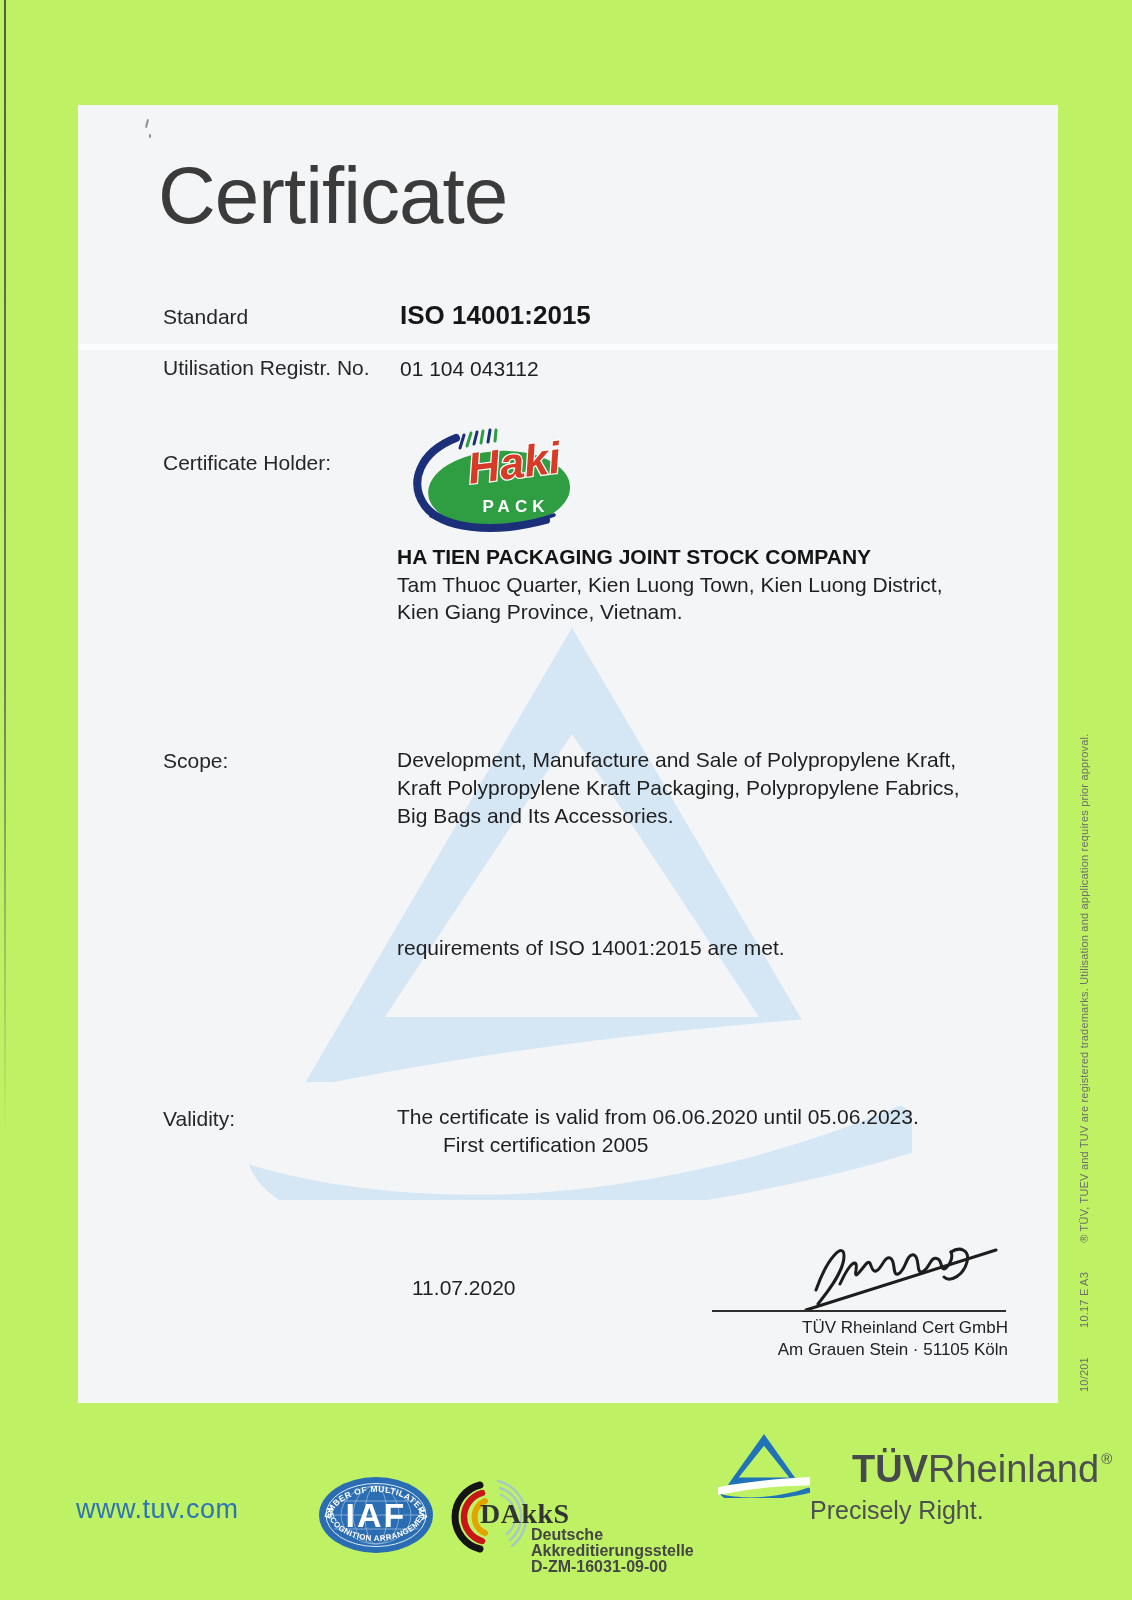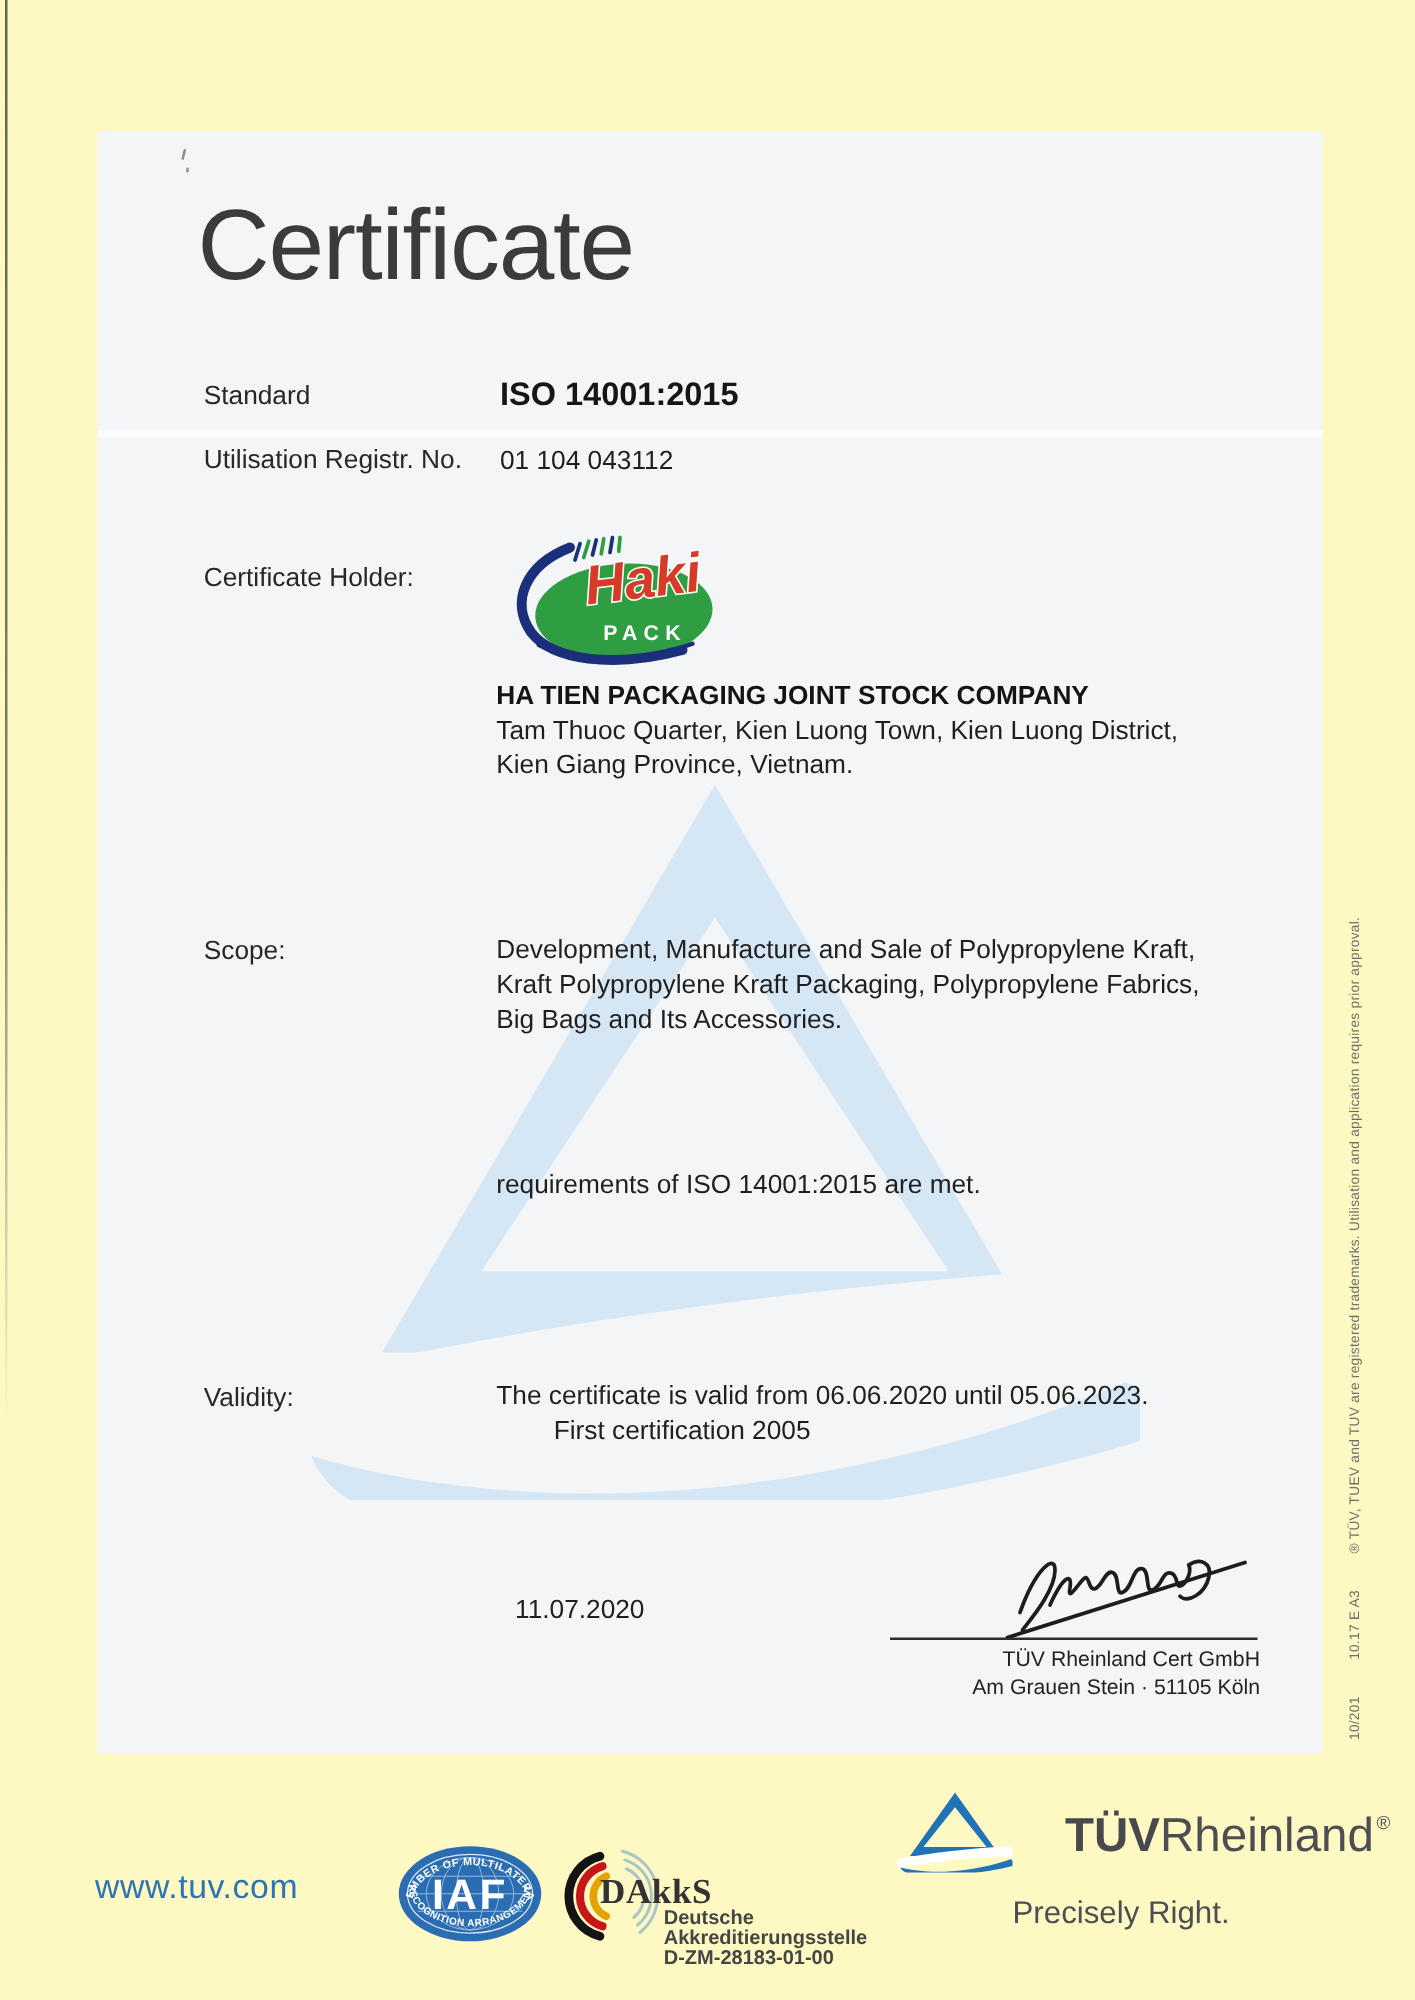--- a/index.html
+++ b/index.html
@@ -1,16 +1,16 @@
 <!DOCTYPE html>
 <html><head>
 <meta charset="utf-8">
 <style>
   html,body{margin:0;padding:0;background:#fff;}
-  #stage{position:relative;width:1132px;height:1600px;background:#fef9c3;overflow:hidden;
+  #stage{position:relative;width:1132px;height:1600px;background:#bef264;overflow:hidden;
          font-family:"Liberation Sans",sans-serif;color:#262626;}
   .abs{position:absolute;}
   .paper{left:78px;top:105px;width:980px;height:1298px;background:#f4f5f7;}
   .paper-seam{left:78px;top:344px;width:980px;height:6px;background:#fbfcfd;}
   .scan-line{left:4px;top:0;width:2px;height:1138px;
              background:linear-gradient(#2f2f2f 0%,#555 60%,rgba(90,90,90,0)100%);opacity:.75;}
   .speck{background:#8f8f8f;width:2px;border-radius:1px;}
   .title{font-size:80px;letter-spacing:-1px;color:#3b3b3b;}
   .label{font-size:21px;color:#272727;}
   .value{font-size:21px;color:#1f1f1f;}
@@ -21,21 +21,21 @@
   .sig-line{width:294px;height:2px;background:#2d2d2d;}
   .side-note{transform:rotate(-90deg);transform-origin:0 0;font-size:11px;color:#6e6e6e;
              white-space:nowrap;letter-spacing:.2px;}
   .side-note span{margin-right:26px;}
   .website{font-size:27px;color:#2e74b5;letter-spacing:.5px;}
   .dakks-word{font-family:"Liberation Serif",serif;font-weight:bold;font-size:28px;color:#333;letter-spacing:.5px;}
   .dakks-sub{font-size:16px;font-weight:bold;color:#454545;line-height:15.5px;white-space:nowrap;}
   .tuv-brand{font-size:38px;color:#4c4e52;white-space:nowrap;margin-left:46px;}
   .tuv-brand .b{font-weight:bold;color:#47494d;}
   .tuv-brand sup{font-size:15px;color:#4c4e52;vertical-align:18px;margin-left:2px;}
-  .tuv-tagline{font-size:25px;color:#4c4e52;margin-top:20px;}
+  .tuv-tagline{font-size:25px;color:#4c4e52;}
   .wm{z-index:1;} .txt{z-index:2;}
 </style>
 </head>
 <body>
 
 <div id="stage">
 
   <div class="abs paper"></div>
   <div class="abs paper-seam"></div>
   <div class="abs scan-line"></div>
@@ -143,21 +143,21 @@
       <path d="M50 12 A30 30 0 0 1 60 64" stroke="#a9c7c7" stroke-width="2.4"></path>
       <path d="M51 19 A23 23 0 0 1 57 58" stroke="#a9c7c7" stroke-width="2.4"></path>
       <path d="M30 9 A33 33 0 0 0 30 73" stroke="#141414" stroke-width="7"></path>
       <path d="M32 17 A25 25 0 0 0 32 65" stroke="#c81517" stroke-width="6.5"></path>
       <path d="M35 25 A17.5 17.5 0 0 0 35 57" stroke="#e3a400" stroke-width="6"></path>
     </g>
   </svg>
   <div class="abs txt dakks-word" style="left:480px;top:1498px;">DAkkS</div>
   <div class="abs txt dakks-sub" style="left:531px;top:1527px;">Deutsche</div>
   <div class="abs txt dakks-sub" style="left:531px;top:1543px;">Akkreditierungsstelle</div>
-  <div class="abs txt dakks-sub" style="left:531px;top:1559px;">D-ZM-28183-01-00</div>
+  <div class="abs txt dakks-sub" style="left:531px;top:1559px;">D-ZM-16031-09-00</div>
 
   <svg class="abs txt" style="left:718px;top:1432px;" width="92" height="66" viewBox="0 0 120 100" preserveAspectRatio="none">
     <path fill-rule="evenodd" fill="#2173b8" d="M60 3 L107 80 L13 80 Z M60 21 L93 69 L27 69 Z"></path>
     <path fill="#ffffff" d="M-2 84 C35 76 78 70 125 68 L125 81 C80 81 38 86 -2 96 Z"></path>
     <path fill="#2173b8" d="M3 94 C20 99 45 101 70 97 C90 94 106 89 118 84 C122 86 123 90 120 92 C100 98 70 103 40 105 C20 106 6 102 3 94 Z"></path>
   </svg>
   <div class="abs txt tuv-brand" style="left:806px;top:1448px;">
     <span class="b">TÜV</span><span>Rheinland</span><sup>®</sup>
   </div>
   <div class="abs txt tuv-tagline" style="left:810px;top:1496px;">Precisely Right.</div>

